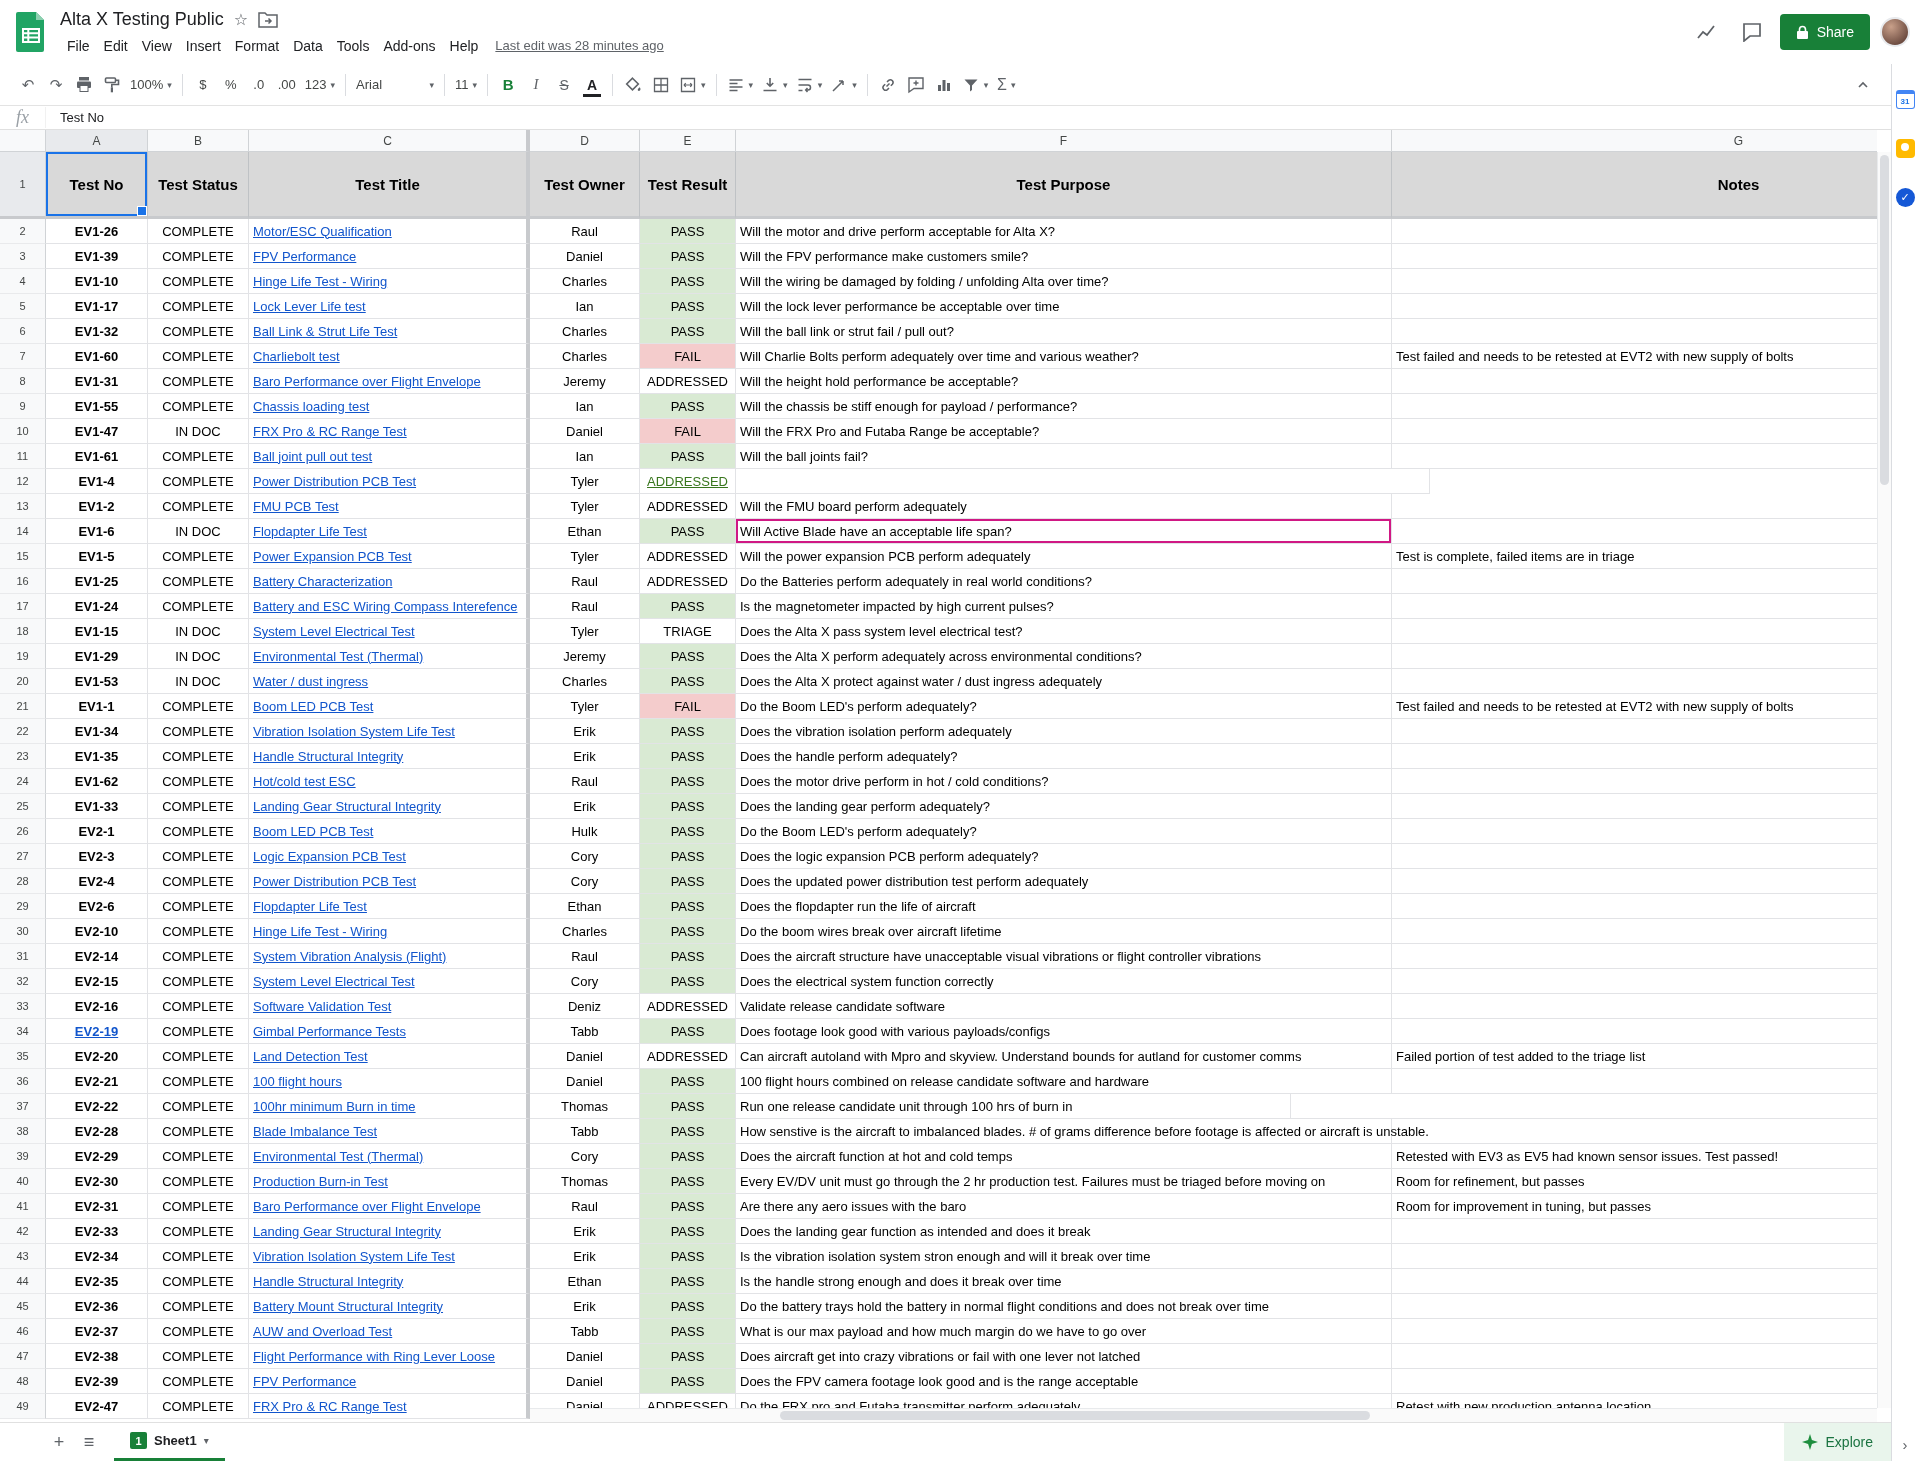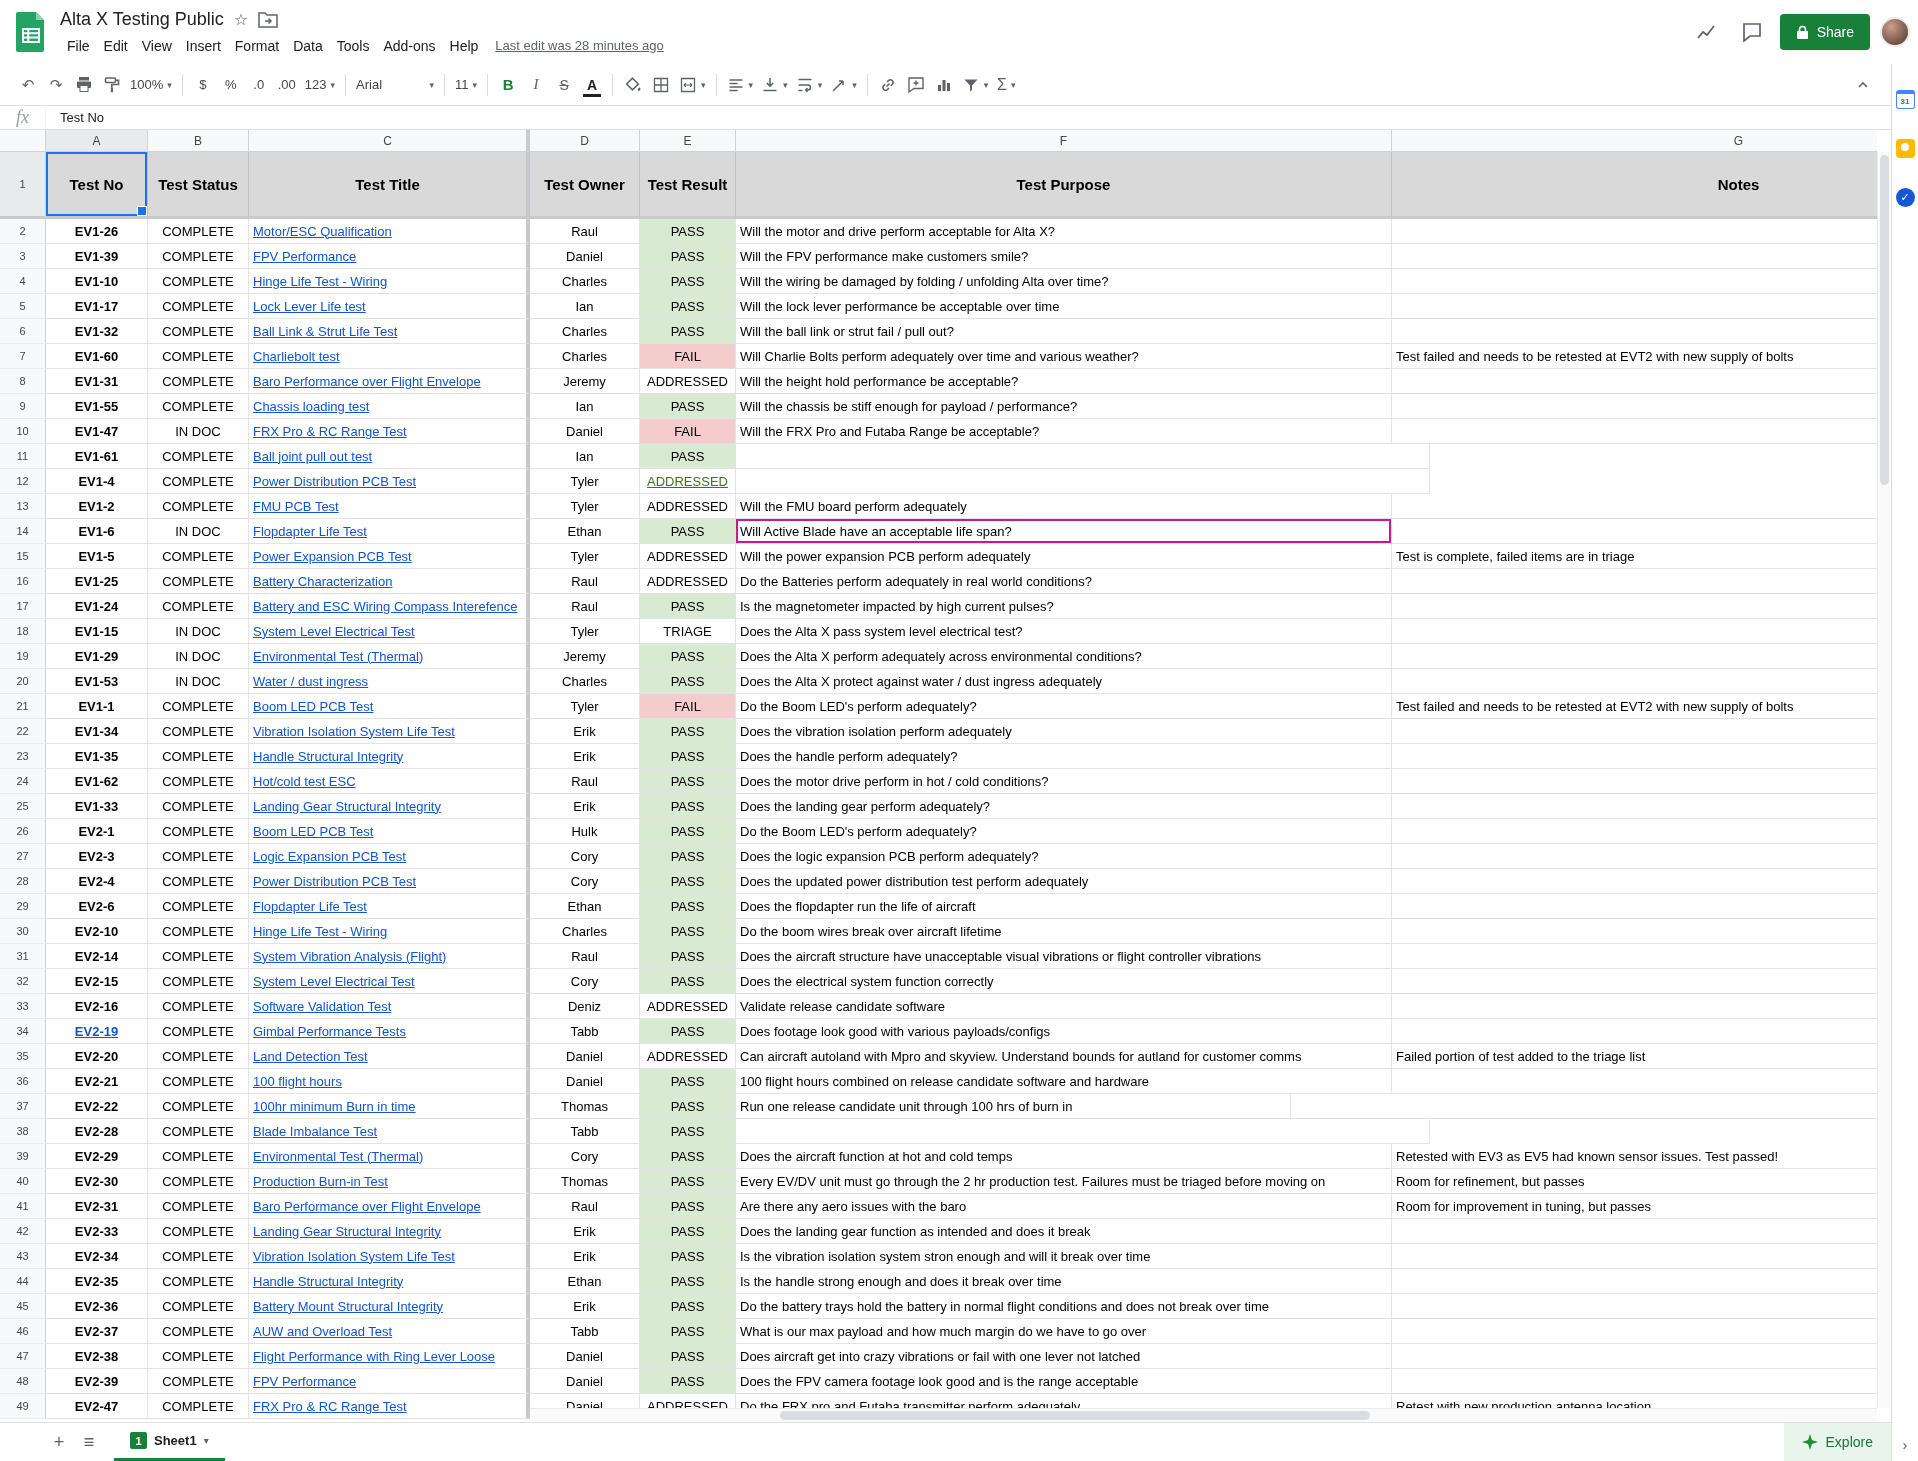--- a/index.html
+++ b/index.html
@@ -396,20 +396,21 @@
             <div class="cell c-left ovf" style="width: 656px;">Will the FRX Pro and Futaba Range be acceptable?</div>
             <div class="cell c-left" style="width: 694px;"></div>
           </div>
           <div class="row">
             <div class="gut">11</div>
             <div class="cell c-center c-no" style="width: 102px;">EV1-61</div>
             <div class="cell c-center" style="width: 101px;">COMPLETE</div>
             <div class="cell c-left link froz" style="width: 281px;">Ball joint pull out test</div>
             <div class="cell c-center" style="width: 110px;">Ian</div>
             <div class="cell c-center res-pass" style="width: 96px;">PASS</div>
+            <div class="cell c-left ovf" style="width: 656px;">Will the ball joints fail?</div>
             <div class="cell c-left" style="width: 694px;"></div>
           </div>
           <div class="row">
             <div class="gut">12</div>
             <div class="cell c-center c-no" style="width: 102px;">EV1-4</div>
             <div class="cell c-center" style="width: 101px;">COMPLETE</div>
             <div class="cell c-left link froz" style="width: 281px;">Power Distribution PCB Test</div>
             <div class="cell c-center" style="width: 110px;">Tyler</div>
             <div class="cell c-center res-link" style="width: 96px;">ADDRESSED</div>
             <div class="cell c-left" style="width: 694px;"></div>
@@ -664,20 +665,21 @@
             <div class="cell c-left ovf" style="width: 555px;">Run one release candidate unit through 100 hrs of burn in</div>
             <div class="cell c-left" style="width: 694px;"></div>
           </div>
           <div class="row">
             <div class="gut">38</div>
             <div class="cell c-center c-no" style="width: 102px;">EV2-28</div>
             <div class="cell c-center" style="width: 101px;">COMPLETE</div>
             <div class="cell c-left link froz" style="width: 281px;">Blade Imbalance Test</div>
             <div class="cell c-center" style="width: 110px;">Tabb</div>
             <div class="cell c-center res-pass" style="width: 96px;">PASS</div>
+            <div class="cell c-left ovf" style="width: 656px;">How senstive is the aircraft to imbalanced blades. # of grams difference before footage is affected or aircraft is unstable.</div>
             <div class="cell c-left" style="width: 694px;"></div>
           </div>
           <div class="row">
             <div class="gut">39</div>
             <div class="cell c-center c-no" style="width: 102px;">EV2-29</div>
             <div class="cell c-center" style="width: 101px;">COMPLETE</div>
             <div class="cell c-left link froz" style="width: 281px;">Environmental Test (Thermal)</div>
             <div class="cell c-center" style="width: 110px;">Cory</div>
             <div class="cell c-center res-pass" style="width: 96px;">PASS</div>
             <div class="cell c-left" style="width: 656px;">Does the aircraft function at hot and cold temps</div>

